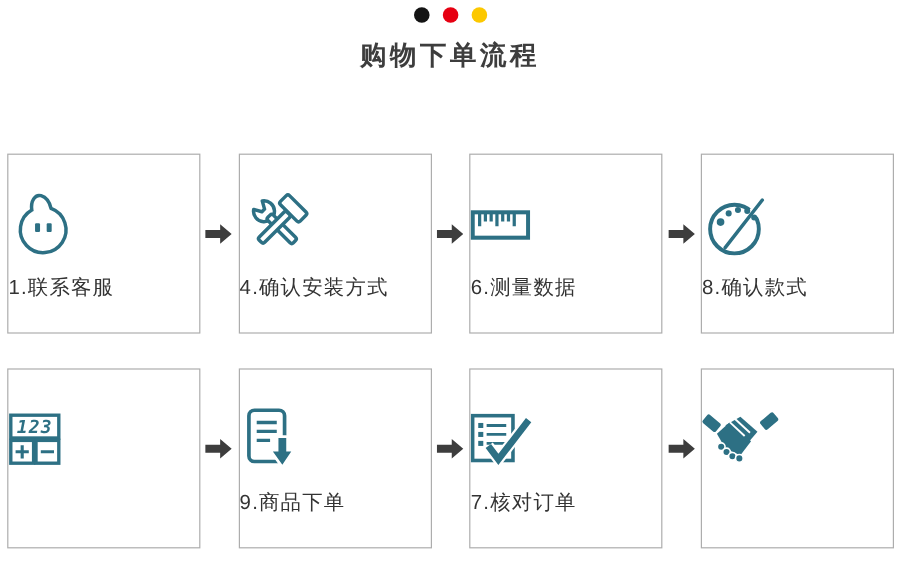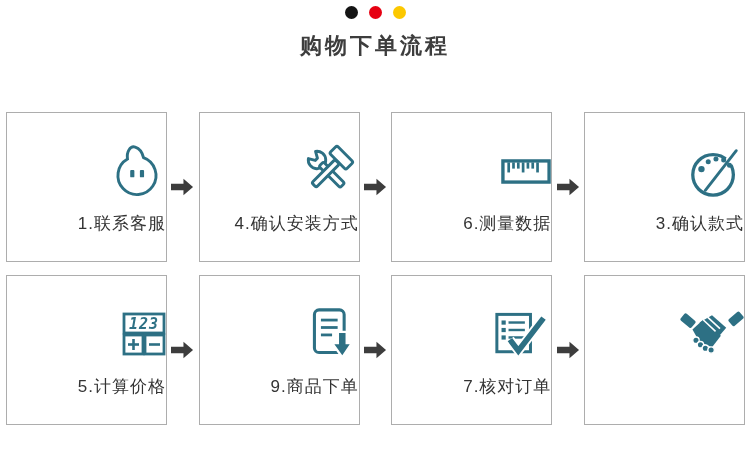--- a/index.html
+++ b/index.html
@@ -3,21 +3,21 @@
 <meta charset="utf-8">
 <style>
   html,body{margin:0;padding:0;background:#fff;}
   body{width:750px;height:474px;font-family:"Liberation Sans",sans-serif;overflow:hidden;}
   .dots{display:flex;justify-content:center;gap:11px;padding-top:6px;}
   .dot{width:13px;height:13px;border-radius:50%;}
   .title{text-align:center;font-size:22px;font-weight:700;color:var(--title-text);letter-spacing:3px;margin:15px 0 0 0;line-height:24px;}
   .flow{margin:54px 0 0 6px;width:739px;}
   .row{display:flex;margin-bottom:13px;}
   .box{width:188px;height:150px;border:1px solid var(--box-border);box-sizing:border-box;background:#fff;
-       display:flex;flex-direction:column;align-items:flex-end;}
+       display:flex;flex-direction:column;align-items:flex-start;margin-top:16px;}
   .iconwrap{height:84px;margin-top:16px;display:flex;align-items:center;justify-content:center;font-style:italic;}
   .label{font-size:17px;color:var(--label-text);letter-spacing:1px;line-height:22px;}
   .connector{width:37px;display:flex;align-items:center;justify-content:center;}
   svg{display:block;}
 </style>
 </head>
 <body>
 
 <header>
   <div class="dots">
@@ -103,21 +103,21 @@
           <path d="M20 50 L52 9" stroke="var(--icon-teal)" stroke-width="3" stroke-linecap="round" fill="none"></path>
           <g fill="var(--icon-teal)">
             <circle cx="16" cy="28" r="3.3"></circle>
             <circle cx="23" cy="20.5" r="2.6"></circle>
             <circle cx="31" cy="17.5" r="2.6"></circle>
             <circle cx="39" cy="18.5" r="2.6"></circle>
             <circle cx="45" cy="24" r="2.6"></circle>
           </g>
         </svg>
       </div>
-      <div class="label">3.确认款式</div>
+      <div class="label">8.确认款式</div>
     </div>
 
   </div>
 
   <div class="row">
 
     <div class="box">
       <div class="iconwrap">
         <svg width="44" height="44" viewBox="0 0 44 44">
           <g fill="#fff" stroke="var(--icon-teal)" stroke-width="2.8">
@@ -126,21 +126,20 @@
             <rect x="23" y="23" width="19" height="19"></rect>
           </g>
           <text x="22" y="17" text-anchor="middle" fill="var(--icon-teal)" font-family="'DejaVu Sans Mono', monospace" font-size="15" font-weight="bold" letter-spacing="1">123</text>
           <g stroke="var(--icon-teal)" stroke-width="2.6">
             <path d="M6 32.5 H17"></path>
               <path d="M11.5 27 V38"></path>
             <path d="M27 32.5 H38"></path>
           </g>
         </svg>
       </div>
-      <div class="label">5.计算价格</div>
     </div>
 
     <div class="connector">
       <svg width="23" height="18" viewBox="0 0 24 18">
         <polygon points="0,5.5 13,5.5 13,0.5 23,9 13,17.5 13,12.5 0,12.5" fill="var(--arrow)"></polygon>
       </svg>
     </div>
 
     <div class="box">
       <div class="iconwrap">

